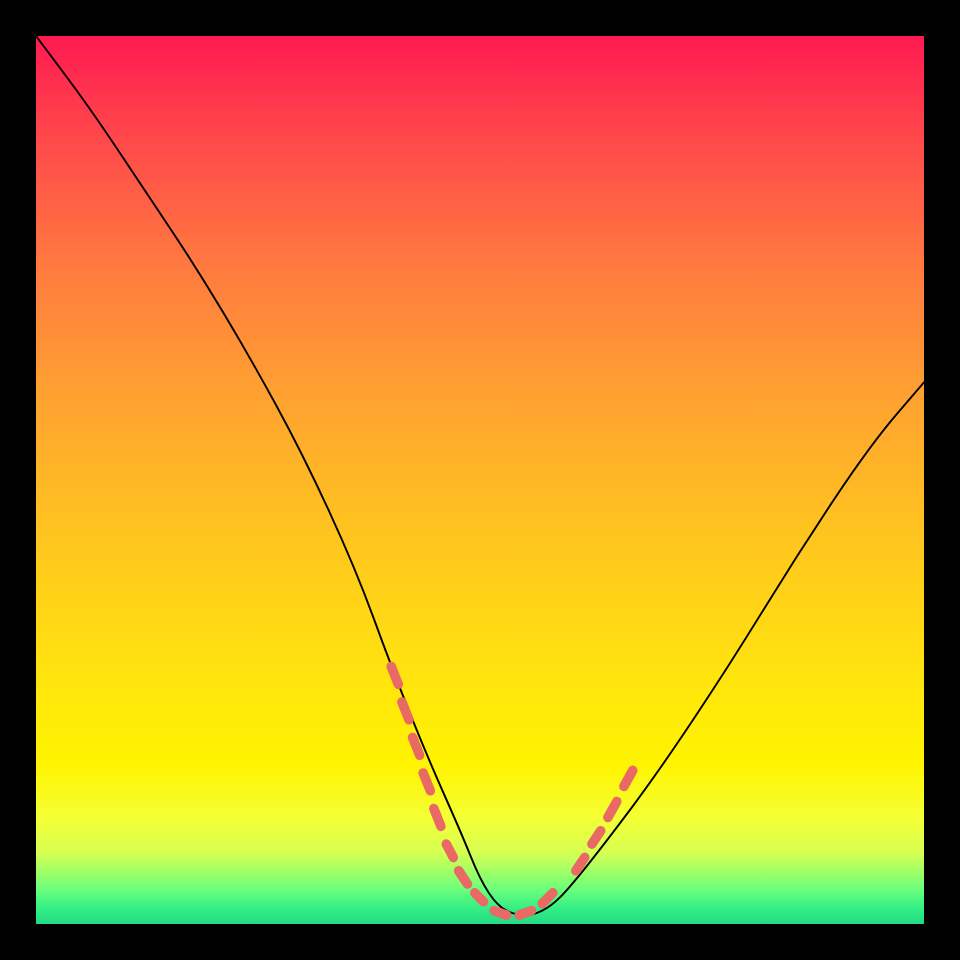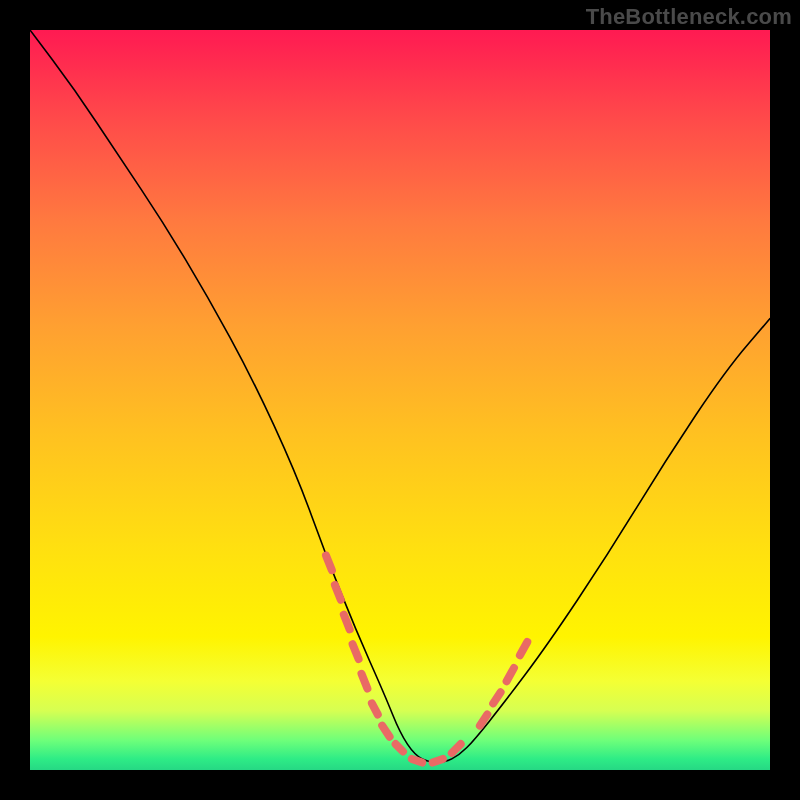--- a/index.html
+++ b/index.html
@@ -90,14 +90,13 @@
         <line x1="365.6" y1="714.1" x2="373.0" y2="721.5" class="dash-seg"></line>
         <line x1="381.8" y1="728.9" x2="392.2" y2="732.6" class="dash-seg"></line>
         <line x1="402.6" y1="732.6" x2="412.9" y2="728.9" class="dash-seg"></line>
         <line x1="421.8" y1="723.0" x2="430.7" y2="714.1" class="dash-seg"></line>
         <line x1="449.9" y1="695.6" x2="457.3" y2="684.5" class="dash-seg"></line>
         <line x1="463.2" y1="673.4" x2="470.6" y2="662.3" class="dash-seg"></line>
         <line x1="476.6" y1="651.2" x2="484.0" y2="637.9" class="dash-seg"></line>
         <line x1="489.9" y1="625.3" x2="497.3" y2="612.0" class="dash-seg"></line>
       </svg>
   </div>
-  <div class="watermark">TheBottleneck.com</div>
 </div>
 
 </body></html>

